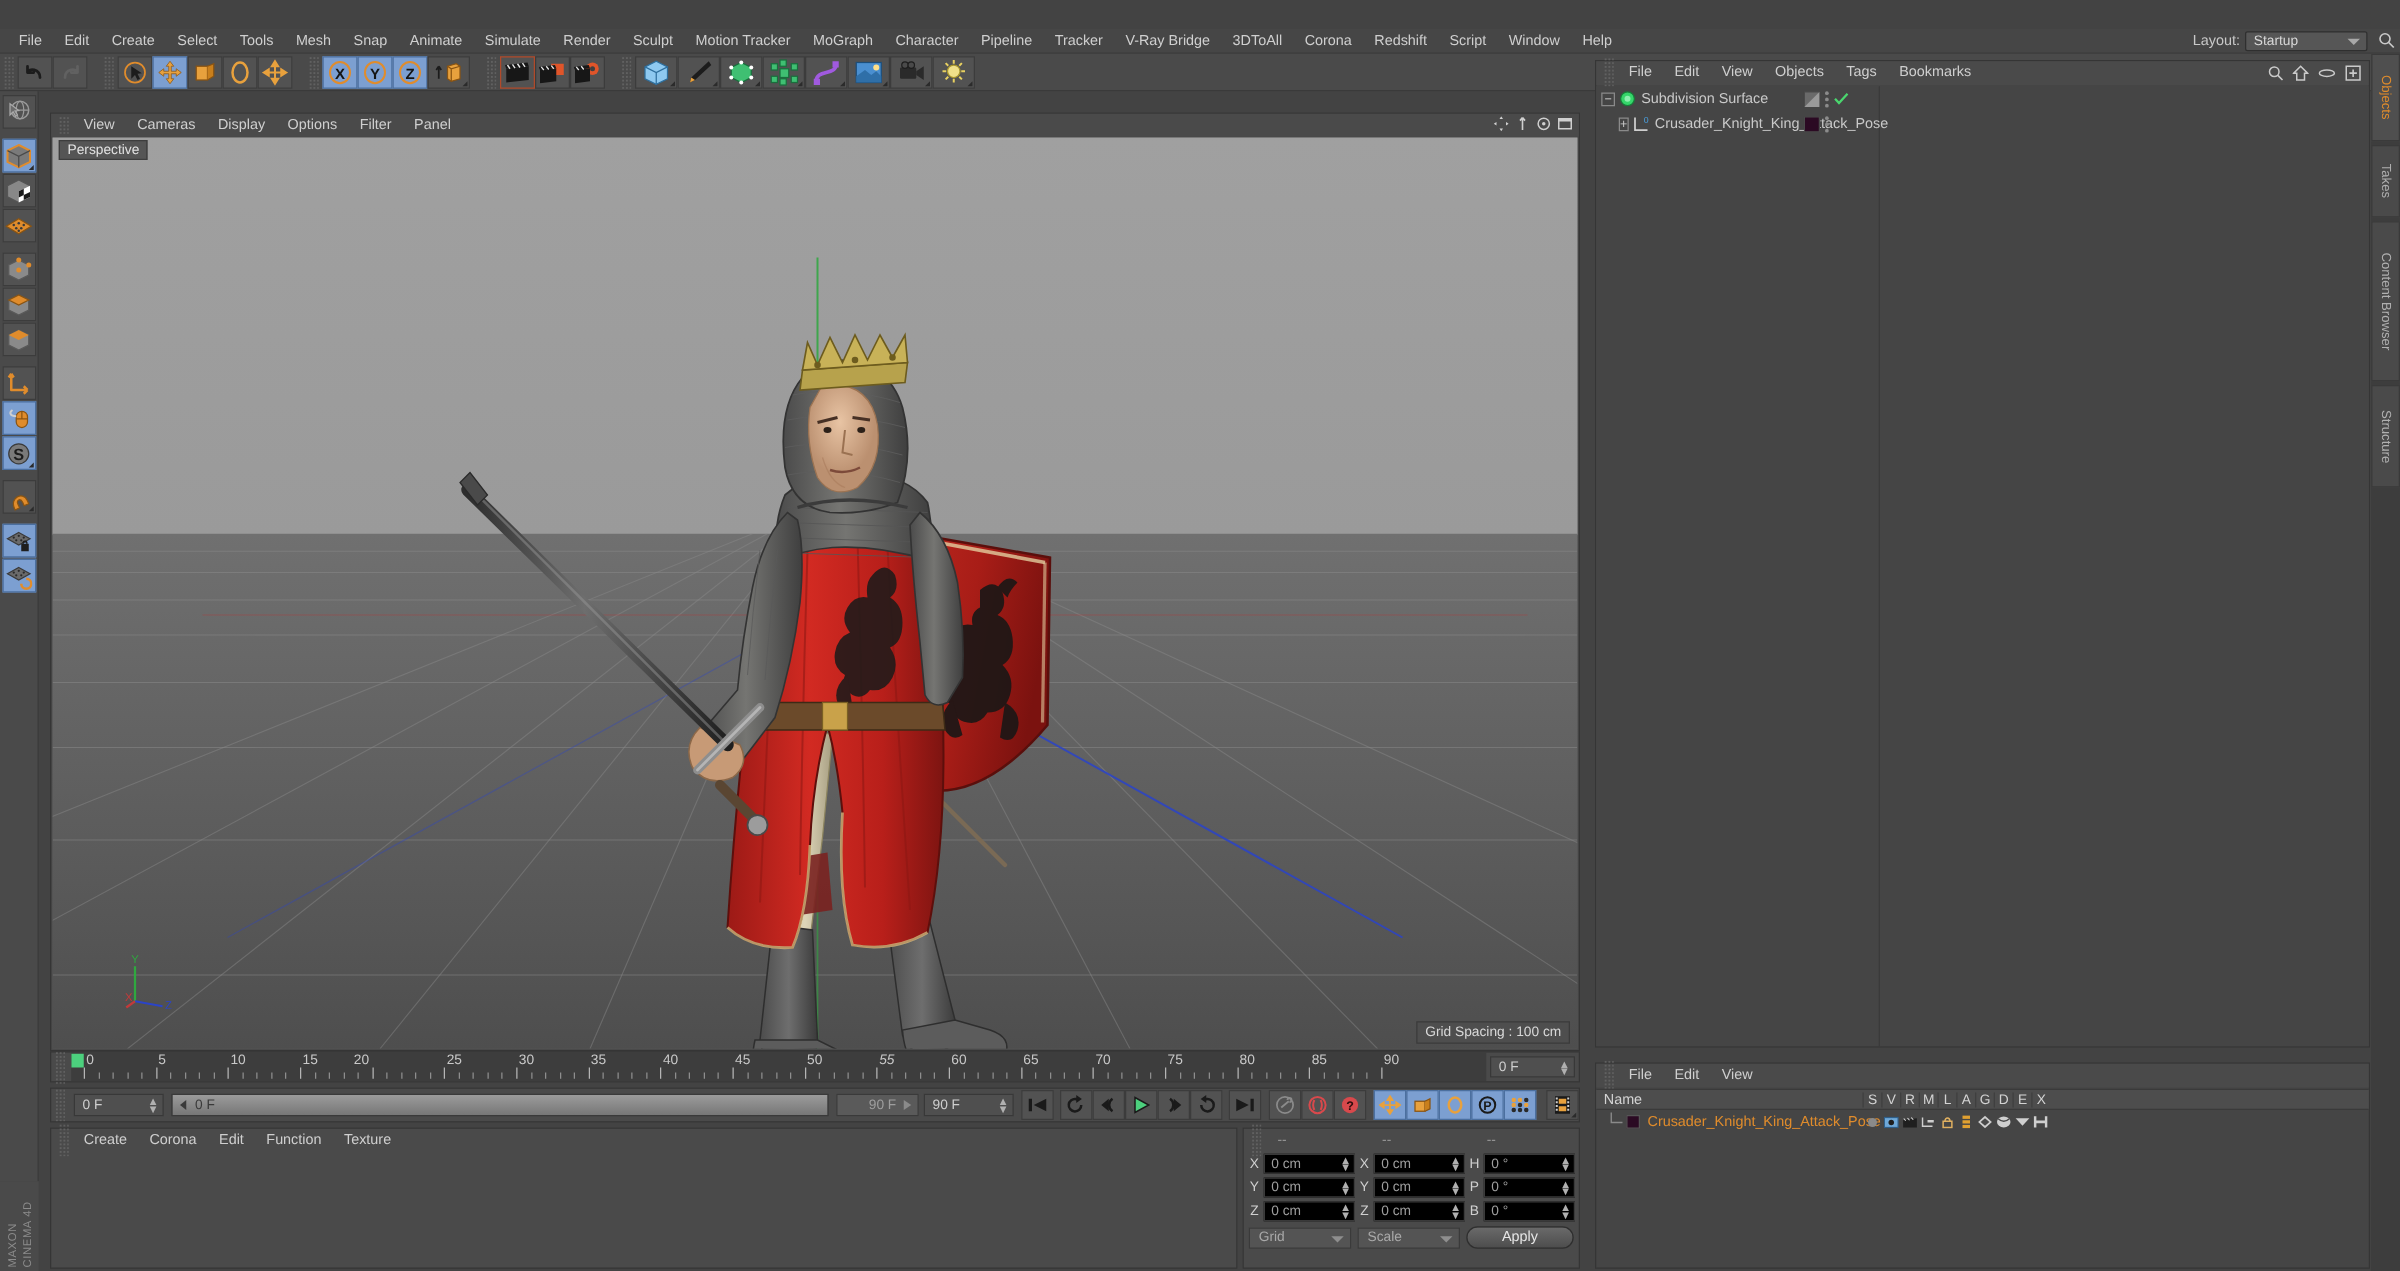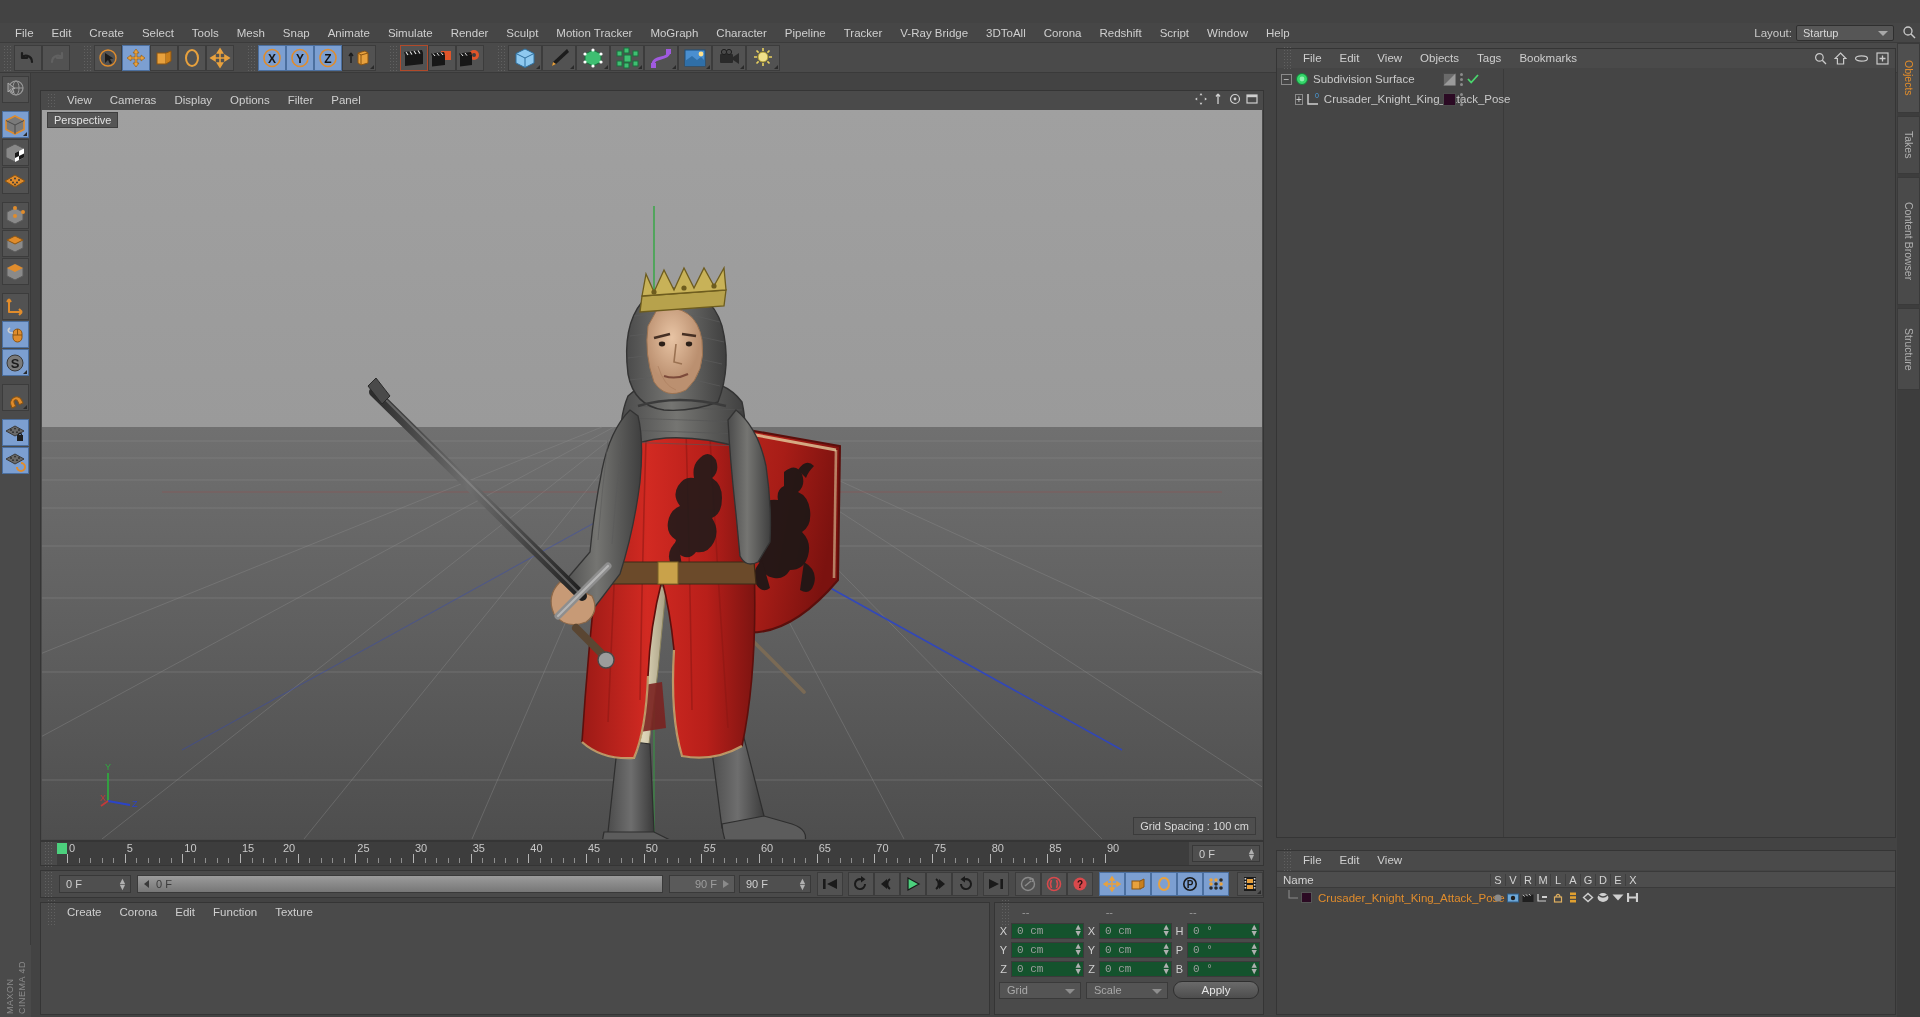--- a/index.html
+++ b/index.html
@@ -159,22 +159,22 @@
   
   .coord{
     position:absolute; left:994px; top:902px; width:270px; height:113px;
     background:#4a4a4a; border:1px solid #353535;
   }
   .cd-head{ height:17px; display:flex; align-items:center; padding-left:3px; }
   .cd-head .dash{ flex:1; font-size:11px; color:#9a9a9a; padding-left:10px; }
   .cd-rows{ padding:1px 3px 0 3px; }
   .cd-row{ display:flex; align-items:center; height:19px; gap:2px; }
   .ax{ width:11px; font-size:11px; color:#d0d0d0; text-align:center; }
-  .fld{ flex:1; height:16px; background:#14532d; border:1px solid #3a3a3a; position:relative;
-        font-size:11px; color:#9e9e9e; display:flex; align-items:center; padding-left:5px;font-family:Liberation Mono, monospace; }
+  .fld{ flex:1; height:16px; background:#000000; border:1px solid #3a3a3a; position:relative;
+        font-size:11px; color:#9e9e9e; display:flex; align-items:center; padding-left:5px; }
   .fld .spin{ right:2px; top:1px; }
   .cd-bottom{ display:flex; align-items:center; gap:5px; padding:3px 4px 0 4px; }
   .selbox{ flex:1; height:17px; background:#545454; border:1px solid #3a3a3a; position:relative;
            font-size:11px;color:#a9a9a9; display:flex;align-items:center;padding-left:7px; }
   .selbox .arrow{ position:absolute; right:5px; top:6px; width:0;height:0;
     border-left:5px solid transparent;border-right:5px solid transparent;border-top:5px solid #8e8e8e; }
   .applybtn{ width:86px;height:18px;border:1px solid #2f2f2f;border-radius:9px;
     background:linear-gradient(#6a6a6a,#4d4d4d); display:flex;align-items:center;justify-content:center;
     font-size:11.5px;color:#e6e6e6; }
 

